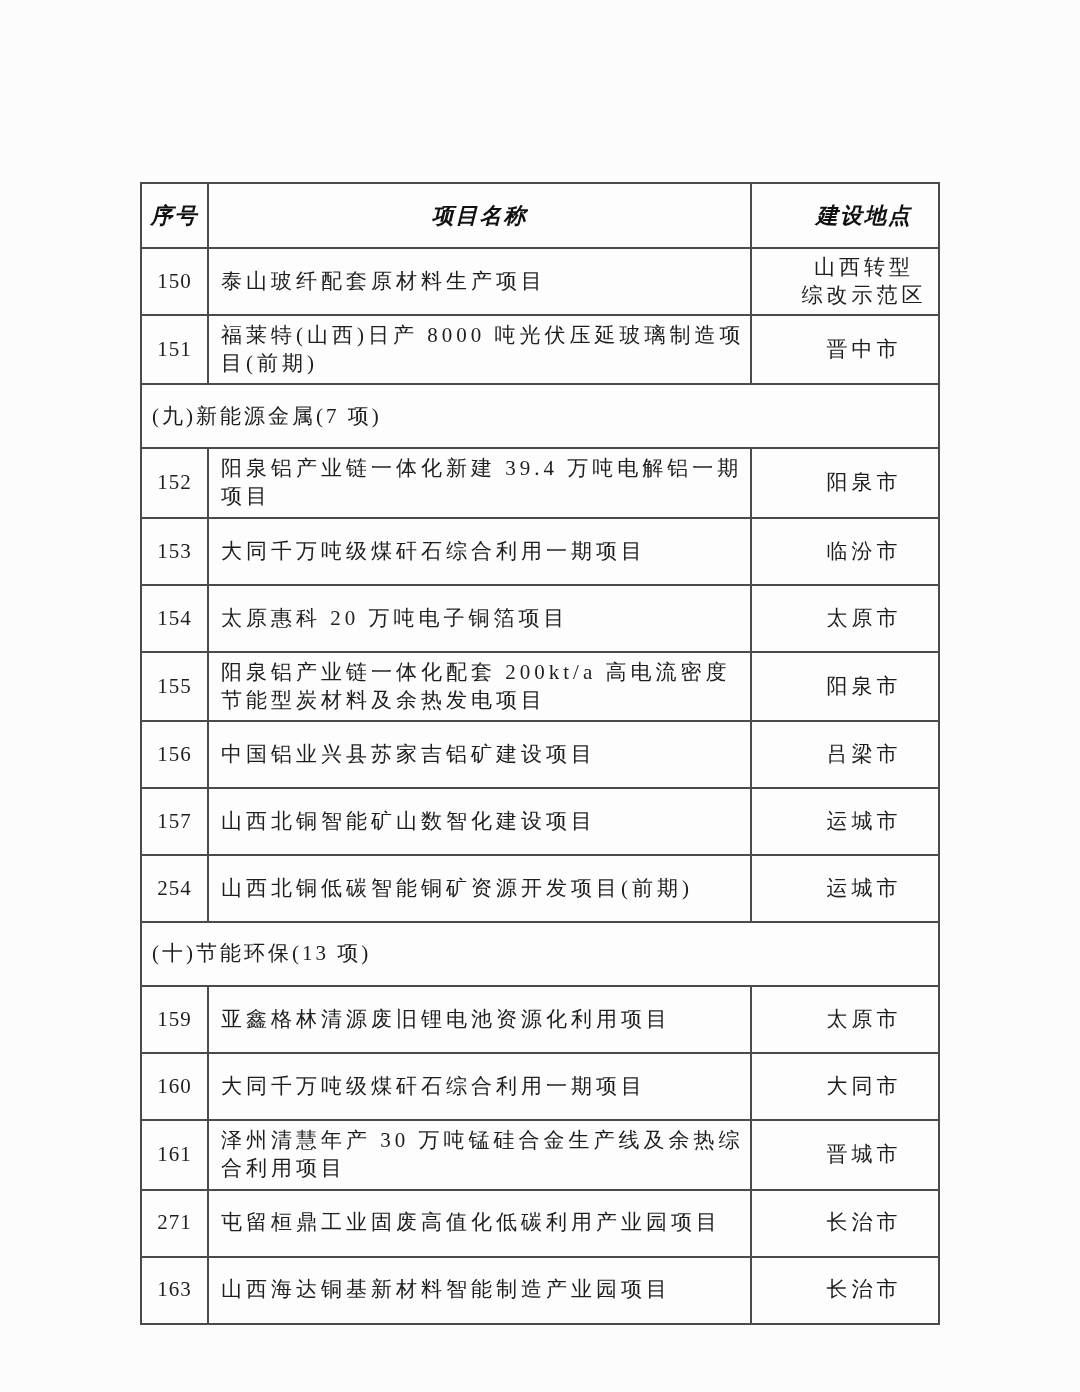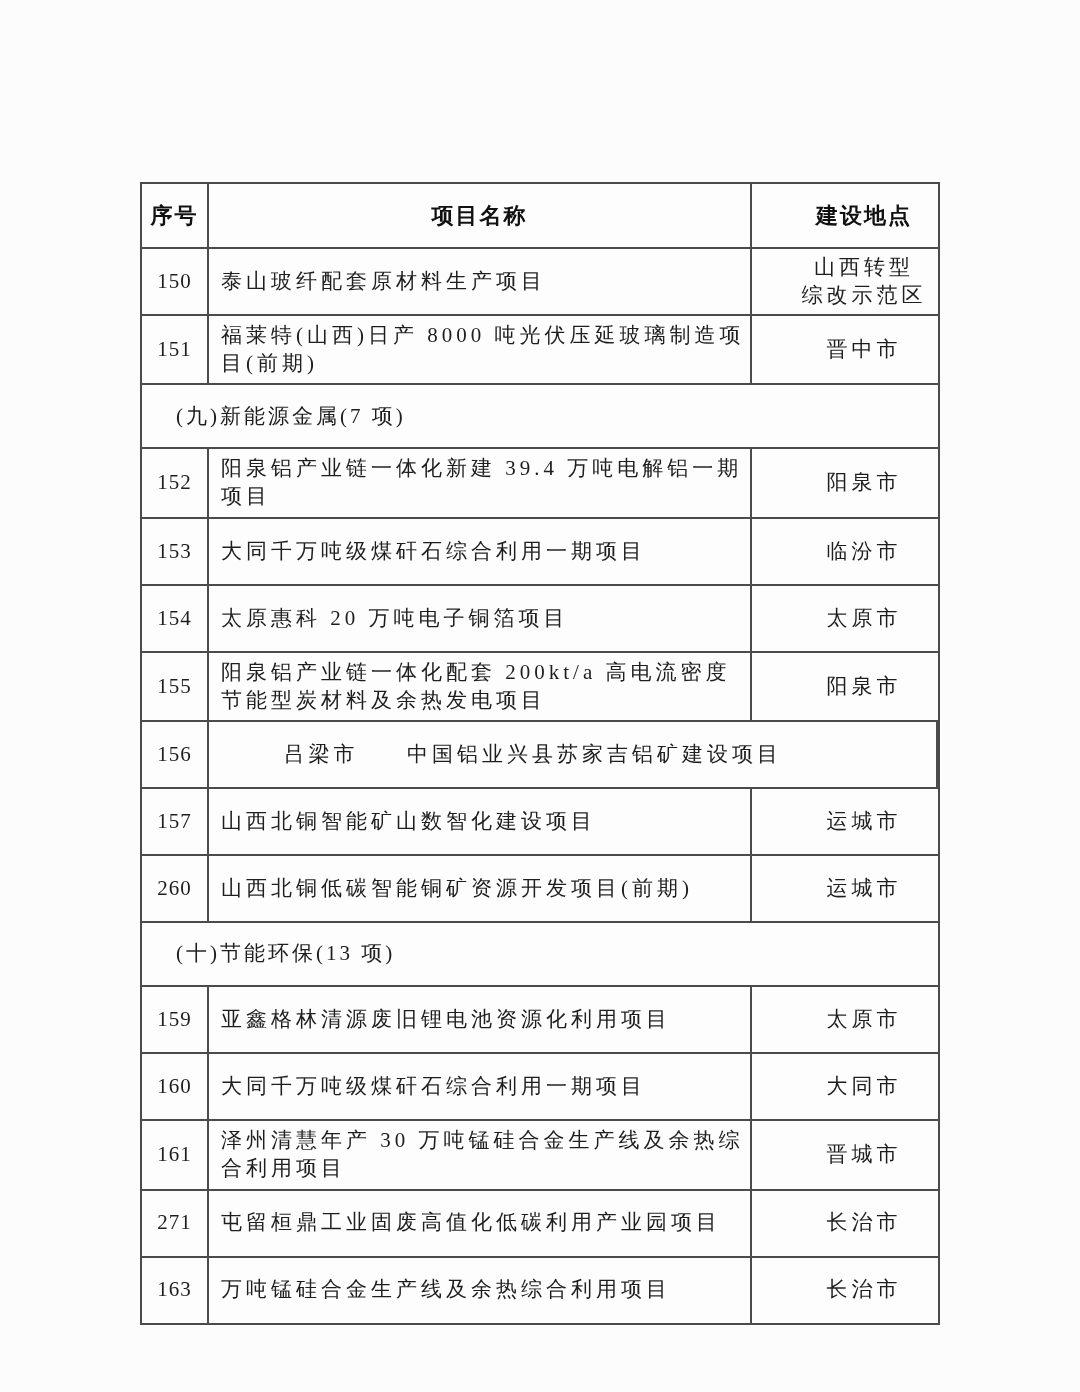--- a/index.html
+++ b/index.html
@@ -21,21 +21,21 @@
     display: flex;
     flex-direction: column;
   }
   .row {
     display: flex;
     flex-direction: row;
     align-items: stretch;
     border-top: 2px solid #4b4b4b;
     min-height: 67px;
   }
-  .row:first-child { border-top: none; min-height: 63px; }
+  .row:first-child { border-top: none; min-height: 63px; font-style: italic; }
   .cell {
     display: flex;
     align-items: center;
     font-size: 21px;
     letter-spacing: 4px;
     line-height: 1.32;
   }
   .cell.no {
     width: 67px;
     flex: 0 0 67px;
@@ -65,21 +65,20 @@
     letter-spacing: 2px;
     color: #111;
   }
   .row.head .cell.name { justify-content: center; padding: 8px; }
   .row.section { min-height: 64px; }
   .row.section .cell.full {
     flex: 1 1 auto;
     justify-content: flex-start;
     padding: 4px 10px;
     letter-spacing: 3px;
-    margin-left: 24px;
   }
 </style>
 </head>
 <body>
 
 <div class="page">
   <div class="tbl">
 
     <div class="row head">
       <div class="cell no">序号</div>
@@ -123,32 +122,32 @@
     </div>
 
     <div class="row">
       <div class="cell no">155</div>
       <div class="cell name">阳泉铝产业链一体化配套 200kt/a 高电流密度节能型炭材料及余热发电项目</div>
       <div class="cell loc">阳泉市</div>
     </div>
 
     <div class="row">
       <div class="cell no">156</div>
+      <div class="cell name">中国铝业兴县苏家吉铝矿建设项目</div>
       <div class="cell loc">吕梁市</div>
-      <div class="cell name">中国铝业兴县苏家吉铝矿建设项目</div>
     </div>
 
     <div class="row">
       <div class="cell no">157</div>
       <div class="cell name">山西北铜智能矿山数智化建设项目</div>
       <div class="cell loc">运城市</div>
     </div>
 
     <div class="row">
-      <div class="cell no">260</div>
+      <div class="cell no">254</div>
       <div class="cell name">山西北铜低碳智能铜矿资源开发项目(前期)</div>
       <div class="cell loc">运城市</div>
     </div>
 
     <div class="row section">
       <div class="cell full">(十)节能环保(13 项)</div>
     </div>
 
     <div class="row">
       <div class="cell no">159</div>
@@ -169,18 +168,18 @@
     </div>
 
     <div class="row">
       <div class="cell no">271</div>
       <div class="cell name">屯留桓鼎工业固废高值化低碳利用产业园项目</div>
       <div class="cell loc">长治市</div>
     </div>
 
     <div class="row">
       <div class="cell no">163</div>
-      <div class="cell name">万吨锰硅合金生产线及余热综合利用项目</div>
+      <div class="cell name">山西海达铜基新材料智能制造产业园项目</div>
       <div class="cell loc">长治市</div>
     </div>
 
   </div>
 </div>
 
 </body></html>

